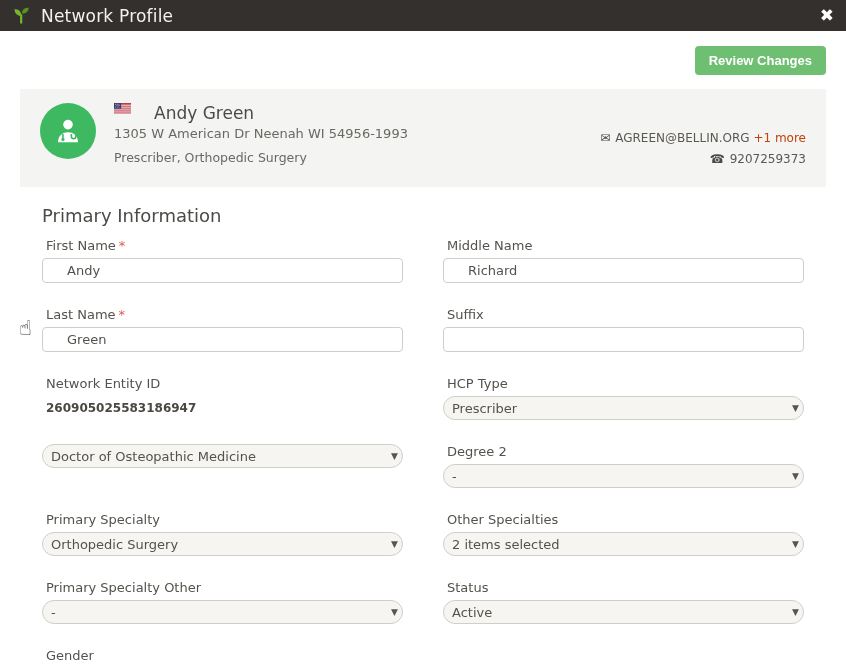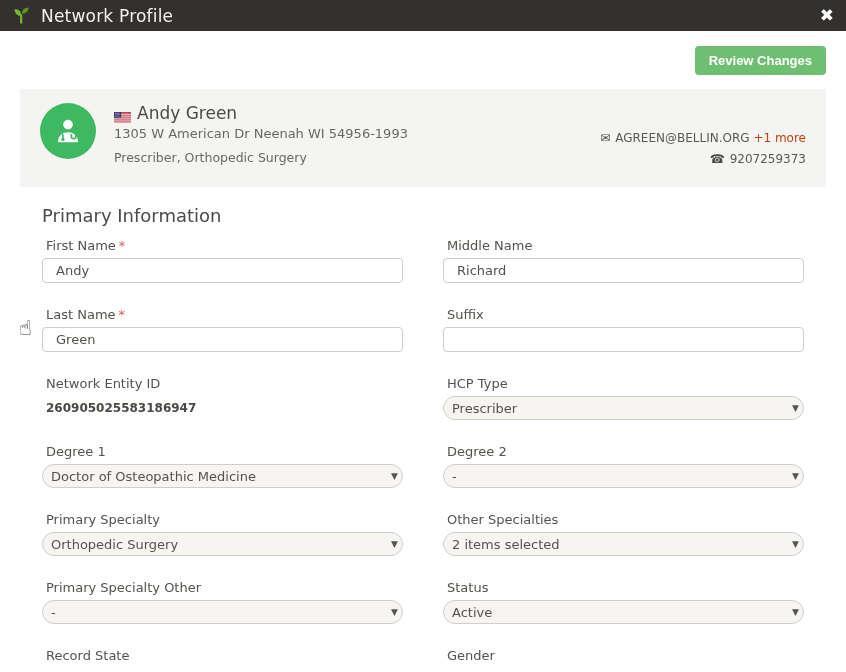--- a/index.html
+++ b/index.html
@@ -19,42 +19,42 @@
   .review-row { display:flex; justify-content:flex-end; margin:15px 20px 14px; }
   .review-btn { background:#6fbf73; color:#fff; font-weight:bold; font-size:13px;
     border:none; border-radius:4px; padding:7px 14px; cursor:pointer; }
 
   
   .profile-card { margin:0 20px; background:#f4f4f2; display:flex;
     padding:14px 20px 14px 20px; min-height:89px; }
   .avatar { width:56px; height:56px; border-radius:50%; background:#3eb961;
     display:flex; align-items:center; justify-content:center; flex:0 0 56px; }
   .profile-main { margin-left:18px; }
-  .name-row { display:flex; align-items:flex-end; gap:6px; }
+  .name-row { display:flex; align-items:flex-start; gap:23px; }
   .flag { width:17px; height:11px; display:inline-block; }
   .profile-name { font-size:17px; color:#4a4a47; }
   .profile-address { font-size:13px; color:#6b6archa864; color:#6b6864; margin-top:3px; }
   .profile-role { font-size:12.5px; color:#6b6864; margin-top:9px; }
   .profile-contact { margin-left:auto; text-align:right; padding-top:28px;
     font-size:12px; color:#5b5854; }
   .contact-row { margin-bottom:7px; }
   .contact-icon { font-size:12px; margin-right:5px; color:#4a4a47; }
   .more-link { color:#c2410c; cursor:pointer; }
 
   
   .section-title { font-size:18px; color:#4a4a47; margin:18px 42px 12px 42px; }
 
   
   .form-grid { margin:0 42px; display:grid; grid-template-columns:361px 361px;
     column-gap:40px; }
   .field { margin-bottom:24px; }
   .field-label { font-size:13px; color:#55524d; margin-bottom:5px; padding-left:4px; }
   .req { color:#e05a4e; margin-left:3px; }
   .text-input { width:100%; height:25px; border:1px solid #d0cecb; border-radius:4px;
-    background:#fff; padding:0 13px; font-size:13px; color:#55524d;
+    background:#fff; padding:0 24px; font-size:13px; color:#55524d;
     font-family:"DejaVu Sans","Liberation Sans",sans-serif; }
   .select-box { width:100%; height:24px; border:1px solid #d0cecb; border-radius:12px;
     background:#f6f5f1; display:flex; align-items:center; justify-content:space-between;
     padding:0 4px 0 8px; font-size:13px; color:#55524d; cursor:pointer; }
   .caret { font-size:9px; color:#555; }
   .static-value { font-size:12px; font-weight:bold; color:#4b4843; padding:5px 0 0 4px; }
 
   
   .cursor { position:absolute; left:19px; top:316px; font-size:21px; color:#333;
     text-shadow:0 0 2px #fff; pointer-events:none; }
@@ -157,21 +157,20 @@
 
   <div class="field">
     <div class="field-label">HCP Type</div>
     <div class="select-box">
       <span>Prescriber</span>
         <span class="caret">▼</span>
     </div>
   </div>
 
   <div class="field">
-    <div class="field-label">Degree 1</div>
     <div class="select-box">
       <span>Doctor of Osteopathic Medicine</span>
         <span class="caret">▼</span>
     </div>
   </div>
 
   <div class="field">
     <div class="field-label">Degree 2</div>
     <div class="select-box">
       <span>-</span>
@@ -204,24 +203,20 @@
   </div>
 
   <div class="field">
     <div class="field-label">Status</div>
     <div class="select-box">
       <span>Active</span>
         <span class="caret">▼</span>
     </div>
   </div>
 
-  <div class="field">
-    <div class="field-label">Record State</div>
-
-  </div>
 
   <div class="field">
     <div class="field-label">Gender</div>
 
   </div>
 
 </div>
 
 <div class="cursor">☝</div>
 

